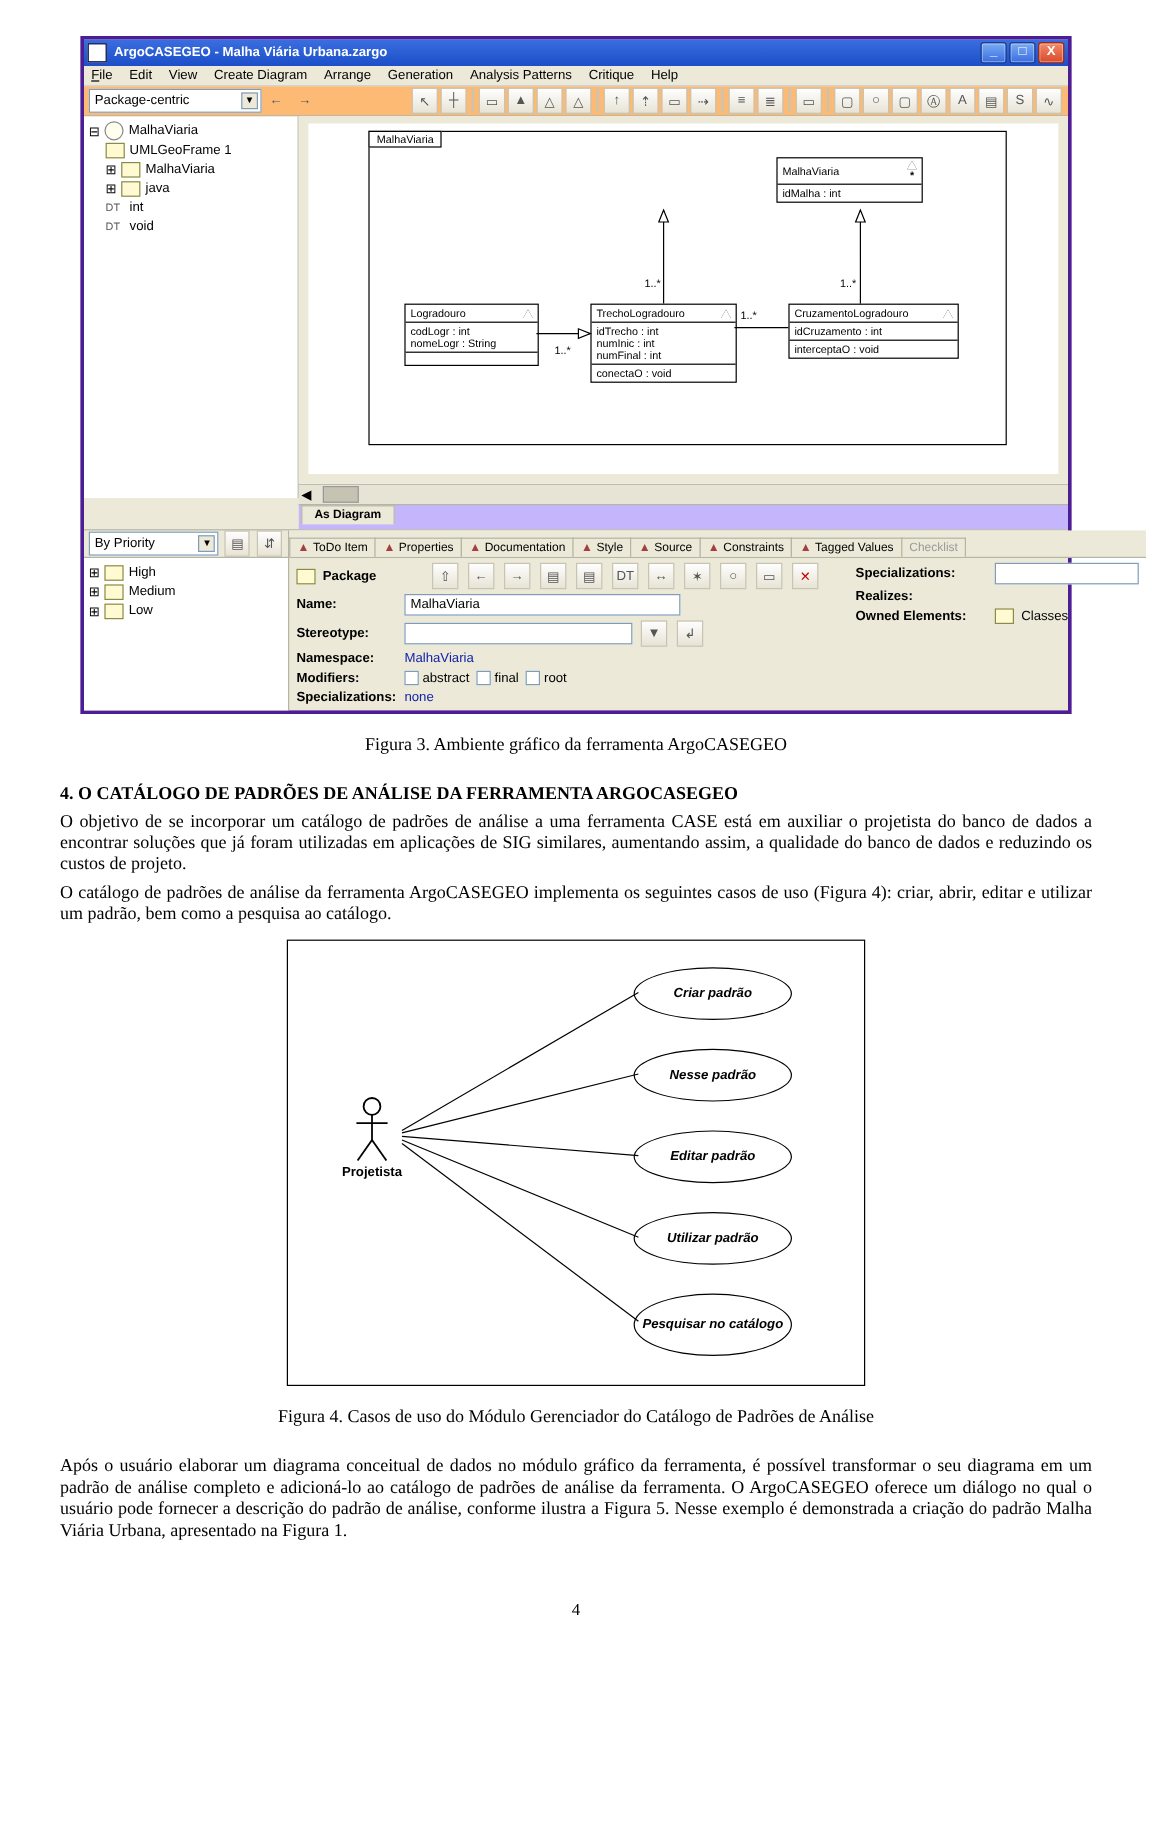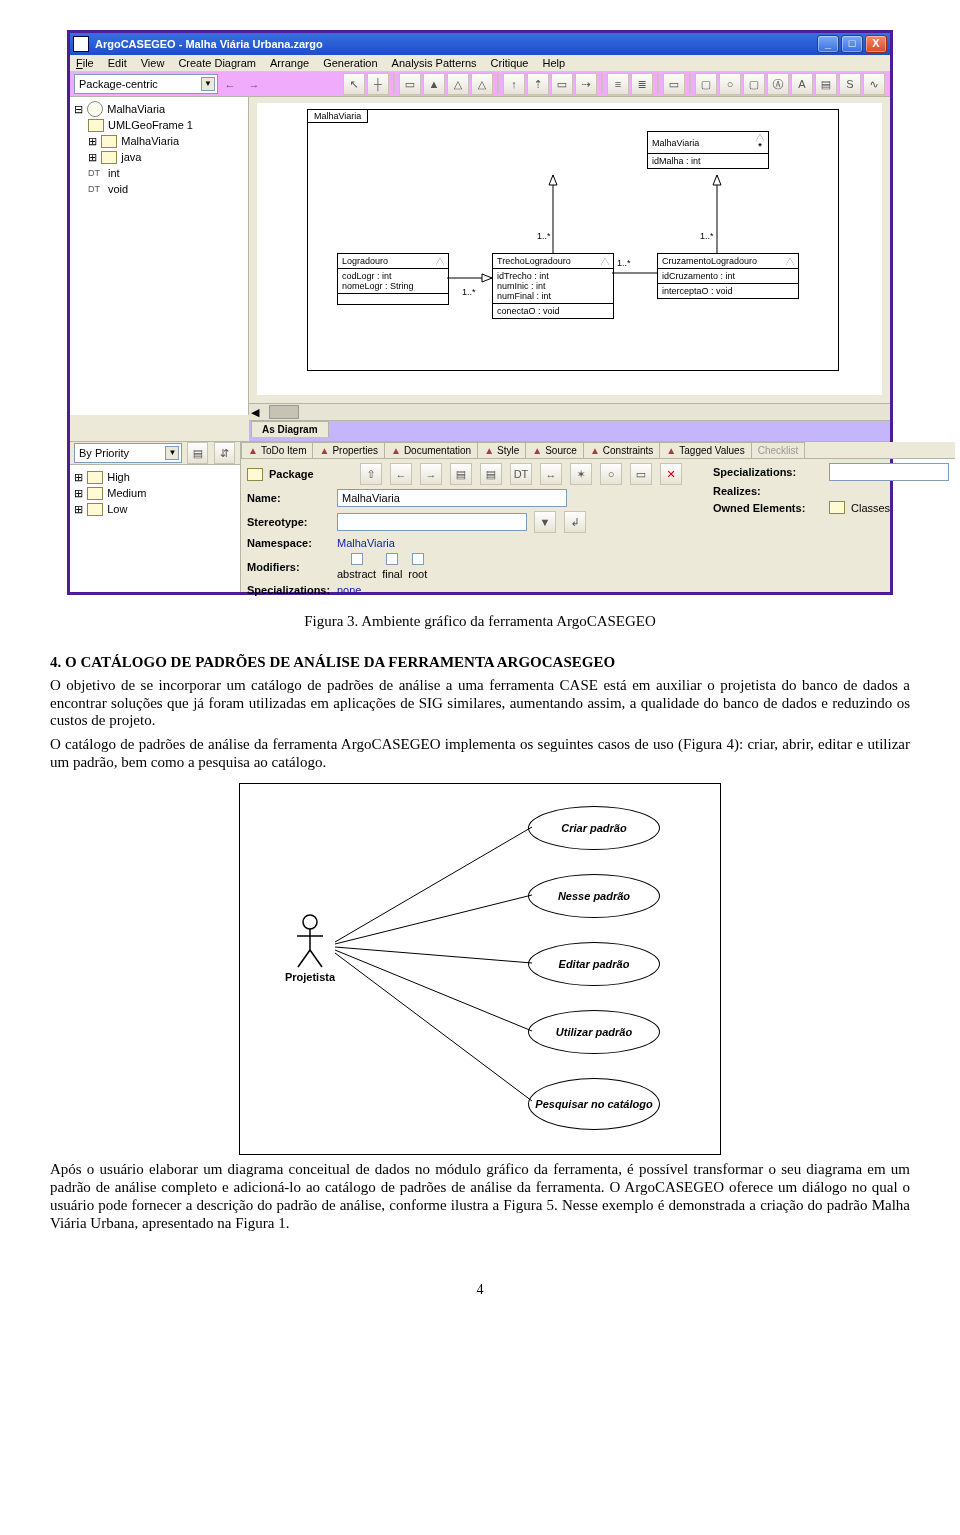--- a/index.html
+++ b/index.html
@@ -57,21 +57,21 @@
     border-bottom: 1px solid #ccc;
     padding: 2px 6px;
     display: flex;
     gap: 14px;
   }
   .menubar span { cursor: default; }
   .menubar span u { text-decoration: underline; }
   .toolbar-row {
     display: flex;
     border-bottom: 1px solid #b5b5a5;
-    background: #f0abfc;
+    background: #fdba74;
     height: 24px;
     align-items: center;
     padding: 0 4px;
   }
   .combo {
     border: 1px solid #7f9db9;
     background: #fff;
     height: 18px;
     padding: 0 18px 0 4px;
     font-size: 11px;
@@ -253,21 +253,21 @@
   .proprow b { font-weight: bold; width: 84px; }
   .input {
     border: 1px solid #7f9db9;
     background: #fff;
     height: 16px;
     padding: 0 4px;
     font-size: 11px;
     display:flex;align-items:center;
   }
   .link { color: #1122aa; }
-  .chk { display:flex;align-items:center;gap:3px;flex-direction:column; }
+  .chk { display:flex;align-items:center;gap:3px; }
   .chk .box { width:10px;height:10px;border:1px solid #7f9db9;background:#fff; }
   
   .caption {
     text-align: center;
     font-size: 15px;
     margin: 18px 0 24px 0;
   }
   .body-text {
     font-size: 15px;
     text-align: justify;
@@ -633,17 +633,18 @@
     <div class="usecase" style="top:294px;height:50px">Pesquisar no catálogo</div>
     <svg style="position:absolute;left:0;top:0;width:100%;height:100%;pointer-events:none">
       <line x1="95" y1="158" x2="292" y2="43" stroke="#000"></line>
       <line x1="95" y1="160" x2="292" y2="111" stroke="#000"></line>
       <line x1="95" y1="163" x2="292" y2="179" stroke="#000"></line>
       <line x1="95" y1="166" x2="292" y2="247" stroke="#000"></line>
       <line x1="95" y1="169" x2="292" y2="317" stroke="#000"></line>
     </svg>
   </div>
 
+  <p class="caption">Figura 4. Casos de uso do Módulo Gerenciador do Catálogo de Padrões de Análise</p>
 
   <p class="body-text">Após o usuário elaborar um diagrama conceitual de dados no módulo gráfico da ferramenta, é possível transformar o seu diagrama em um padrão de análise completo e adicioná-lo ao catálogo de padrões de análise da ferramenta. O ArgoCASEGEO oferece um diálogo no qual o usuário pode fornecer a descrição do padrão de análise, conforme ilustra a Figura 5. Nesse exemplo é demonstrada a criação do padrão Malha Viária Urbana, apresentado na Figura 1.</p>
 
   <div class="pagenum">4</div>
 </div>
 
 </body></html>

